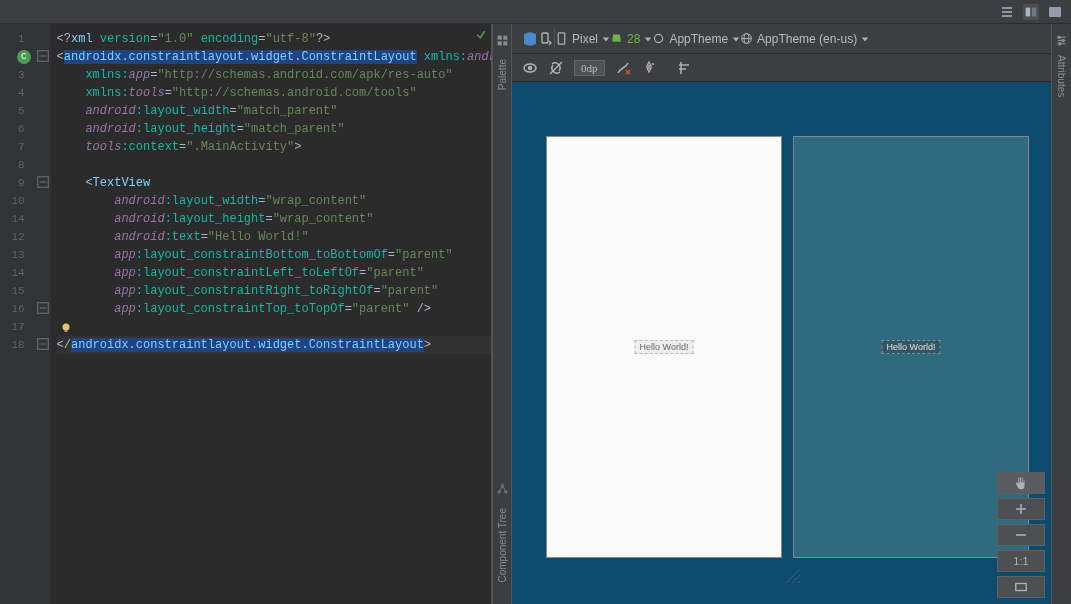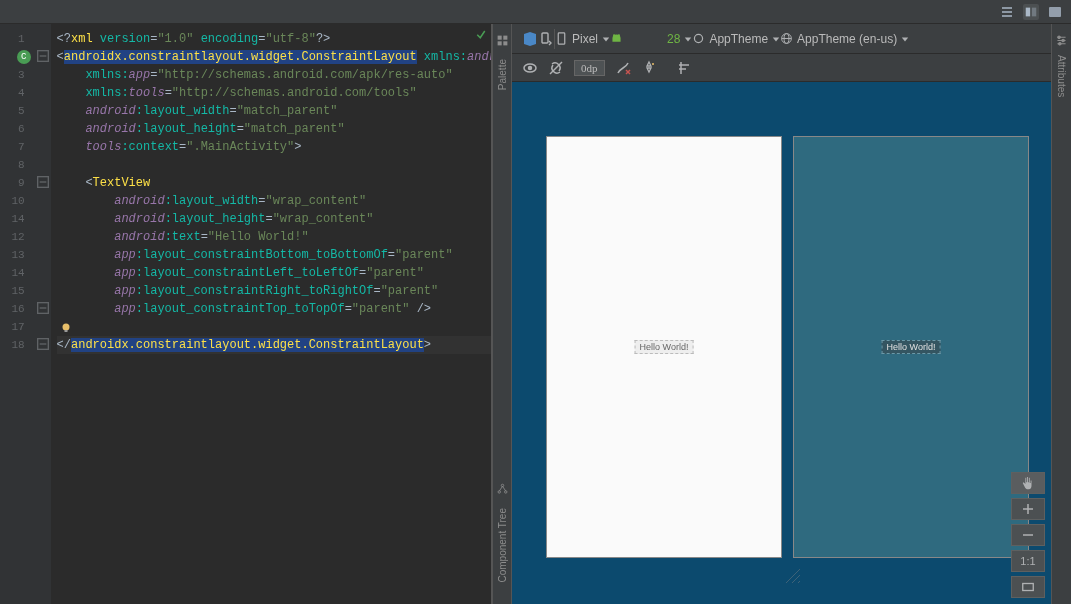--- a/index.html
+++ b/index.html
@@ -24,21 +24,21 @@
 
 .gutter { width:52px; background:#313335; color:#606366; text-align:right; padding-top:6px; font-size:11px; line-height:18px; user-select:none; position:relative; }
 .ln { padding-right:26px; height:18px; position:relative; }
 .ln .sym { position:absolute; right:2px; top:2px; width:12px; height:12px; }
 .fold { width:9px; height:9px; display:inline-block; }
 .c-badge { position:absolute; right:20px; top:2px; width:14px; height:14px; background:#499c54; border-radius:50%; color:#fff; font-size:9px; text-align:center; line-height:14px; }
 .bulb { position:absolute; right:-20px; top:3px; width:10px; height:10px; }
 
 
 .code { padding:6px 0 0 6px; line-height:18px; font-size:12px; white-space:pre; overflow:hidden; }
-.tok-tag { color:#fde047; }
+.tok-tag { color:#7dd3fc; }
 .tok-prefix { color:#9876aa; font-style:italic; }
 .tok-attr { color:#14b8a6; }
 .tok-str { color:#6a8759; }
 .tok-sym { color:#a9b7c6; }
 .tok-hl { background:#214283; }
 
 
 .editor-marks { position:absolute; top:4px; right:4px; }
 .editor-marks svg { width:12px; height:12px; color:#499c54; }
 
@@ -46,37 +46,37 @@
 .side-tabs { width:20px; background:#3c3f41; border-left:1px solid #555; border-right:1px solid #555; display:flex; flex-direction:column; align-items:center; padding-top:10px; gap:6px; }
 .side-tabs .vt { writing-mode: vertical-rl; transform:rotate(180deg); font-size:10px; color:#8c8c8c; font-family: -apple-system, "Segoe UI", sans-serif; cursor:pointer; padding:6px 0; }
 .side-tabs .actic { width:13px; height:13px; color:#8c8c8c; }
 
 
 .design-body { flex:1; display:flex; flex-direction:column; }
 .dtoolbar { height:30px; background:#3c3f41; border-bottom:1px solid #2b2b2b; display:flex; align-items:center; gap:0; padding:0 10px; font-family: -apple-system, "Segoe UI", sans-serif; font-size:12px; color:#bbb; }
 .dtoolbar .icb { width:16px; height:16px; color:#afb1b3; cursor:pointer; }
 .dtoolbar .sep { width:1px; height:20px; background:#555; }
 .dtoolbar .drop { display:flex; align-items:center; gap:4px; cursor:pointer; }
-.dtoolbar .api-num { color:#6fb544;margin-left:40px; }
+.dtoolbar .api-num { color:#6fb544; }
 .dtoolbar2 { height:28px; background:#3c3f41; border-bottom:1px solid #2b2b2b; display:flex; align-items:center; gap:10px; padding:0 10px; font-family:Liberation Serif, serif; font-size:12px; color:#bbb; }
 .dtoolbar2 .icb { width:16px; height:16px; color:#afb1b3; cursor:pointer; }
 .margin-box { background:#4e5254; border:1px solid #666; padding:1px 6px; font-size:11px; cursor:pointer; }
 
 
 .canvas { flex:1; background:#0c4a6e; position:relative; overflow:hidden; }
 .preview-light { position:absolute; left:34px; top:54px; width:236px; height:422px; background:#fafafa; border:1px solid #888; }
 .preview-dark { position:absolute; left:281px; top:54px; width:236px; height:422px; background:#2f6a7f; border:1px solid #888; }
 .hello { position:absolute; left:50%; top:50%; transform:translate(-50%,-50%); font-size:9px; font-family: sans-serif; padding:1px 4px; }
 .preview-light .hello { color:#666; background:#eee; border:1px dashed #bbb; }
 .preview-dark .hello { color:#e0e0e0; background:#345561; border:1px dashed #6a99a8; }
 .resize-handle { position:absolute; left:270px; top:483px; width:20px; height:20px; opacity:0.4; }
 
 
 .zoom-col { position:absolute; right:6px; bottom:6px; display:flex; flex-direction:column; gap:4px; }
-.zoom-col .zb { width:34px; height:22px; background:#4c5052; border:1px solid #5e6060; display:flex; align-items:center; justify-content:center; cursor:pointer; color:#afb1b3; font-size:11px; font-family:sans-serif; }
+.zoom-col .zb { width:48px; height:22px; background:#4c5052; border:1px solid #5e6060; display:flex; align-items:center; justify-content:center; cursor:pointer; color:#afb1b3; font-size:11px; font-family:sans-serif; }
 .zoom-col .zb.active { background:#5a5d5f; }
 
 
 .attr-tab { width:20px; background:#3c3f41; border-left:1px solid #555; display:flex; flex-direction:column; align-items:center; padding-top:10px; gap:4px; }
 .attr-tab .actic { width:13px;height:13px;color:#8c8c8c; }
 .attr-tab .vt { writing-mode:vertical-rl; font-size:10px; color:#8c8c8c; font-family:sans-serif; cursor:pointer; padding:4px 0; }
 
 .caret svg{width:8px;height:8px;}
 </style>
 </head>

